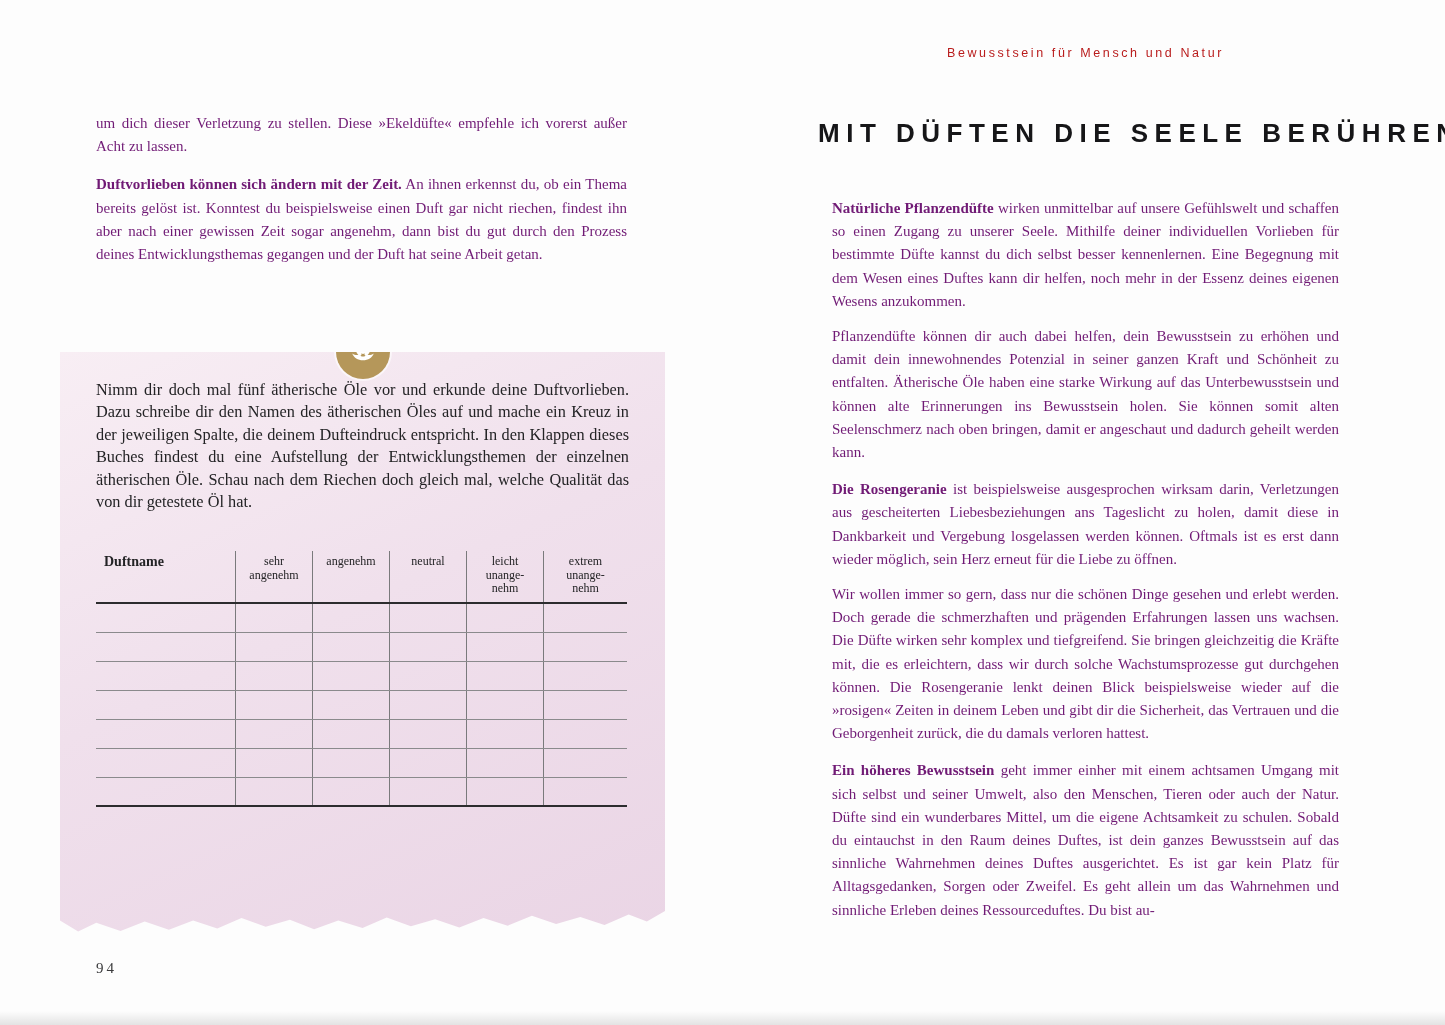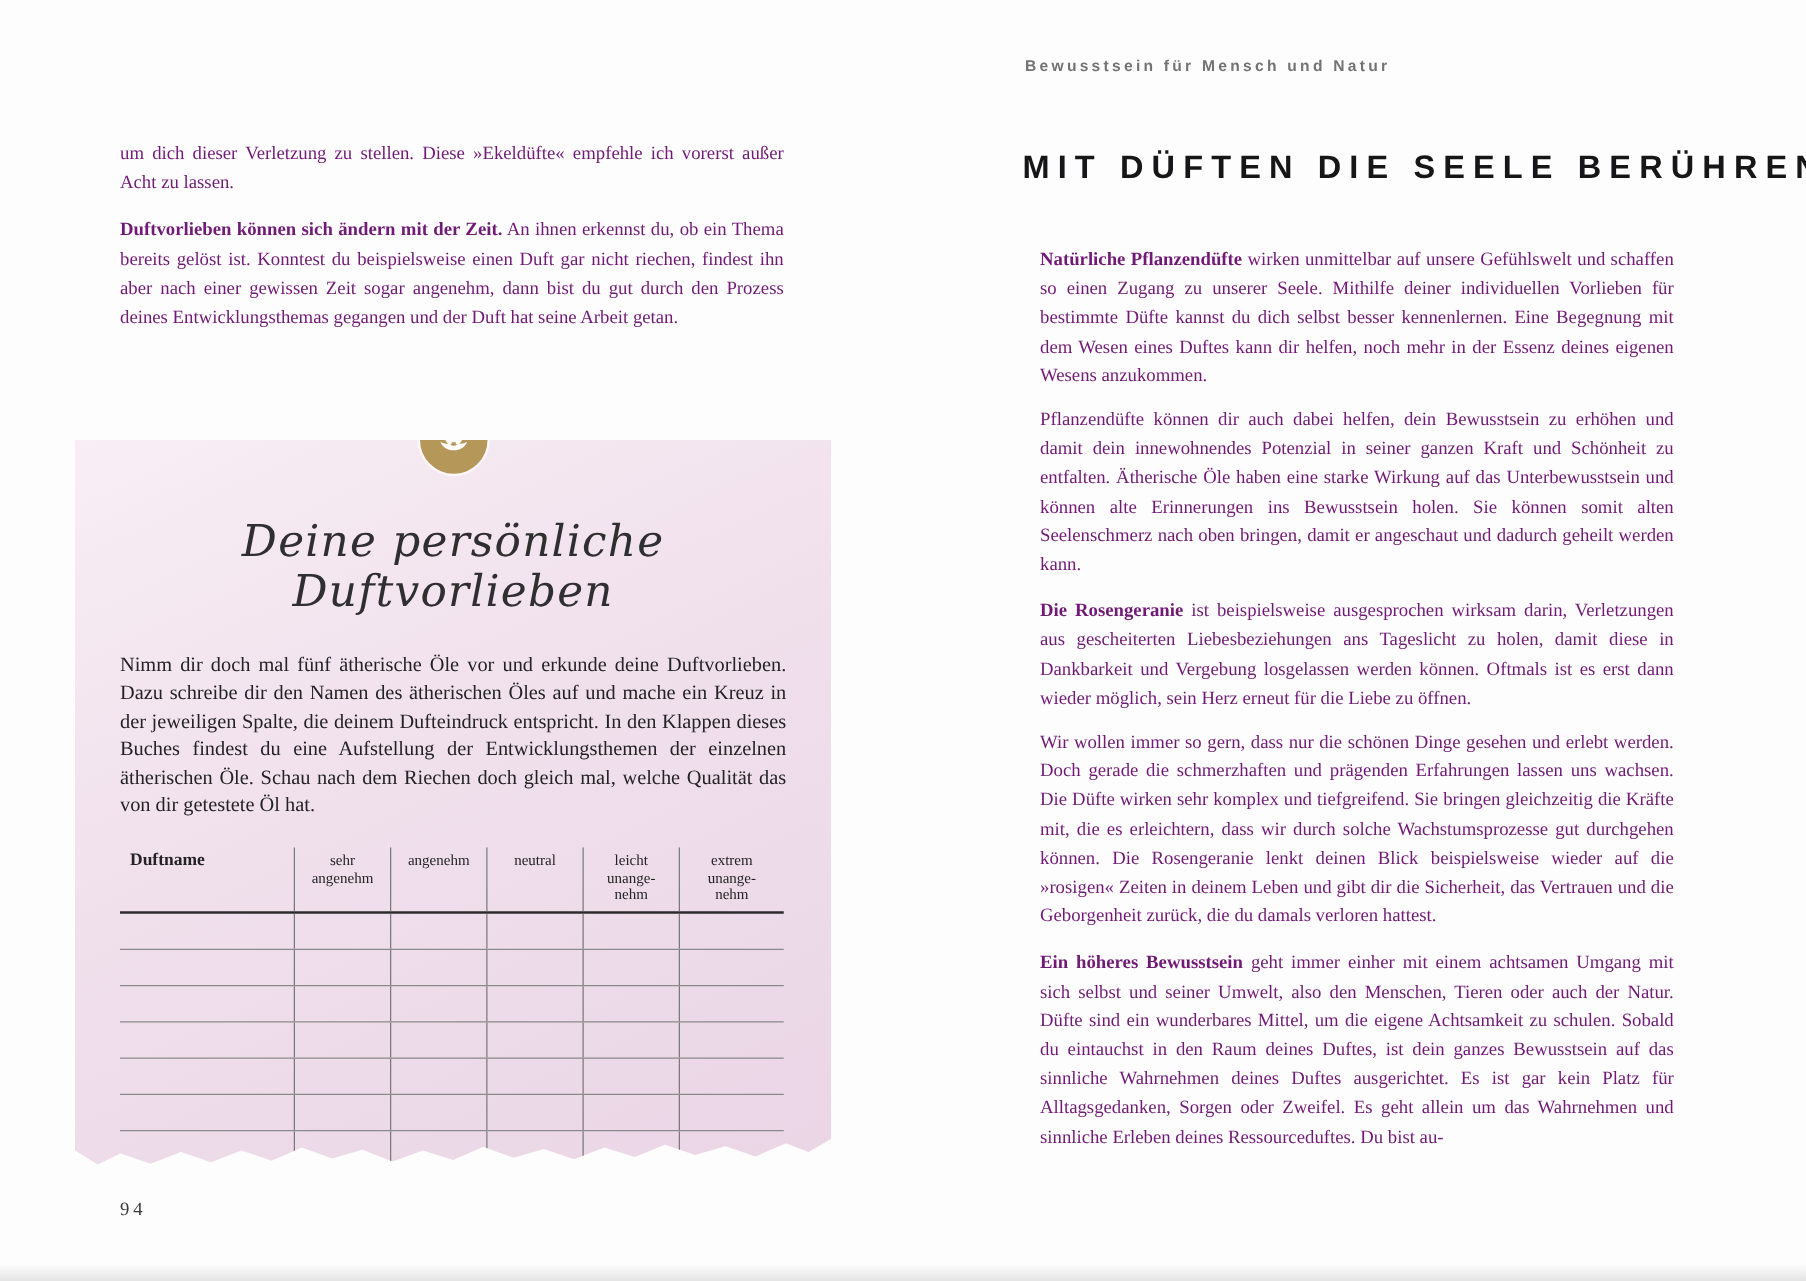--- a/index.html
+++ b/index.html
@@ -71,21 +71,21 @@
   }
   .box-body {
     margin-top: 27px;
     font-size: 16.3px;
     line-height: 22.4px;
     text-align: justify;
     color: #232325;
   }
 
   
-  .scent-table { margin-top: 23px; width: 531px; }
+  .scent-table { margin-top: 38px; width: 531px; }
   .thead, .tr {
     display: grid;
     grid-template-columns: 139px 77px 77px 77px 77px 84px;
   }
   .thead { border-bottom: 2px solid #2c2c2e; min-height: 52px; }
   .th {
     font-size: 12px; line-height: 13.5px;
     text-align: center;
     white-space: pre-line;
     padding: 4px 2px 6px 2px;
@@ -97,25 +97,26 @@
     text-align: left; align-items: flex-start;
     padding-left: 8px;
   }
   .th + .th, .td + .td { border-left: 1px solid #7a7a7c; }
   .tr { height: 29px; border-bottom: 1px solid #8a8a8c; }
   .tr:last-child { border-bottom: 2px solid #2c2c2e; }
 
   
   .running-header {
     position: absolute; left: 820px; top: 46px; width: 531px;
+    text-align: center;
     font-family: "Liberation Sans", sans-serif;
-    font-weight: bold;
+    font-weight: normal;
     font-size: 12.5px;
     letter-spacing: 2.6px;
-    color: #737373;
+    color: #b91c1c;
   }
   .main-title {
     position: absolute; left: 818px; top: 118px; width: 545px;
     font-family: "Liberation Sans", sans-serif;
     font-weight: bold;
     font-size: 26px;
     letter-spacing: 6.5px;
     color: #161618;
     white-space: nowrap;
   }
@@ -142,21 +143,20 @@
     <div class="lotus-badge">
       <svg viewBox="0 0 32 32" aria-hidden="true">
         <g fill="#ffffff">
           <path d="M16 4c-2.2 3-3.4 6-3.4 8.8 0 3.1 1.5 5.2 3.4 5.2s3.4-2.1 3.4-5.2C19.4 10 18.2 7 16 4z"></path>
           <path d="M7.2 9.2c.2 3.6 1.3 6.8 3 8.9 1.2 1.5 2.6 2.2 3.6 1.5.9-.7.9-2.4-.1-4.2-1.3-2.5-3.6-4.8-6.5-6.2z"></path>
           <path d="M24.8 9.2c-2.9 1.4-5.2 3.7-6.5 6.2-1 1.8-1 3.5-.1 4.2 1 .7 2.4 0 3.6-1.5 1.7-2.1 2.8-5.3 3-8.9z"></path>
           <path d="M4.5 17.5c1.7 4.3 5.9 7.3 11.5 7.3s9.8-3 11.5-7.3c-2.3 1.6-5 2.1-7.4 1.4-1.6 1.4-2.8 2-4.1 2s-2.5-.6-4.1-2c-2.4.7-5.1.2-7.4-1.4z"></path>
         </g>
       </svg>
     </div>
-    <div class="script-title">Deine persönliche Duftvorlieben</div>
     <p class="box-body">Nimm dir doch mal fünf ätherische Öle vor und erkunde deine Duftvorlieben. Dazu schreibe dir den Namen des ätherischen Öles auf und mache ein Kreuz in der jeweiligen Spalte, die deinem Dufteindruck entspricht. In den Klappen dieses Buches findest du eine Aufstellung der Entwicklungsthemen der einzelnen ätherischen Öle. Schau nach dem Riechen doch gleich mal, welche Qualität das von dir getestete Öl hat.</p>
 
     <div class="scent-table">
       <div class="thead">
           <div class="th th-first">Duftname</div>
           <div class="th">sehr
 angenehm</div>
           <div class="th">angenehm</div>
           <div class="th">neutral</div>
           <div class="th">leicht

